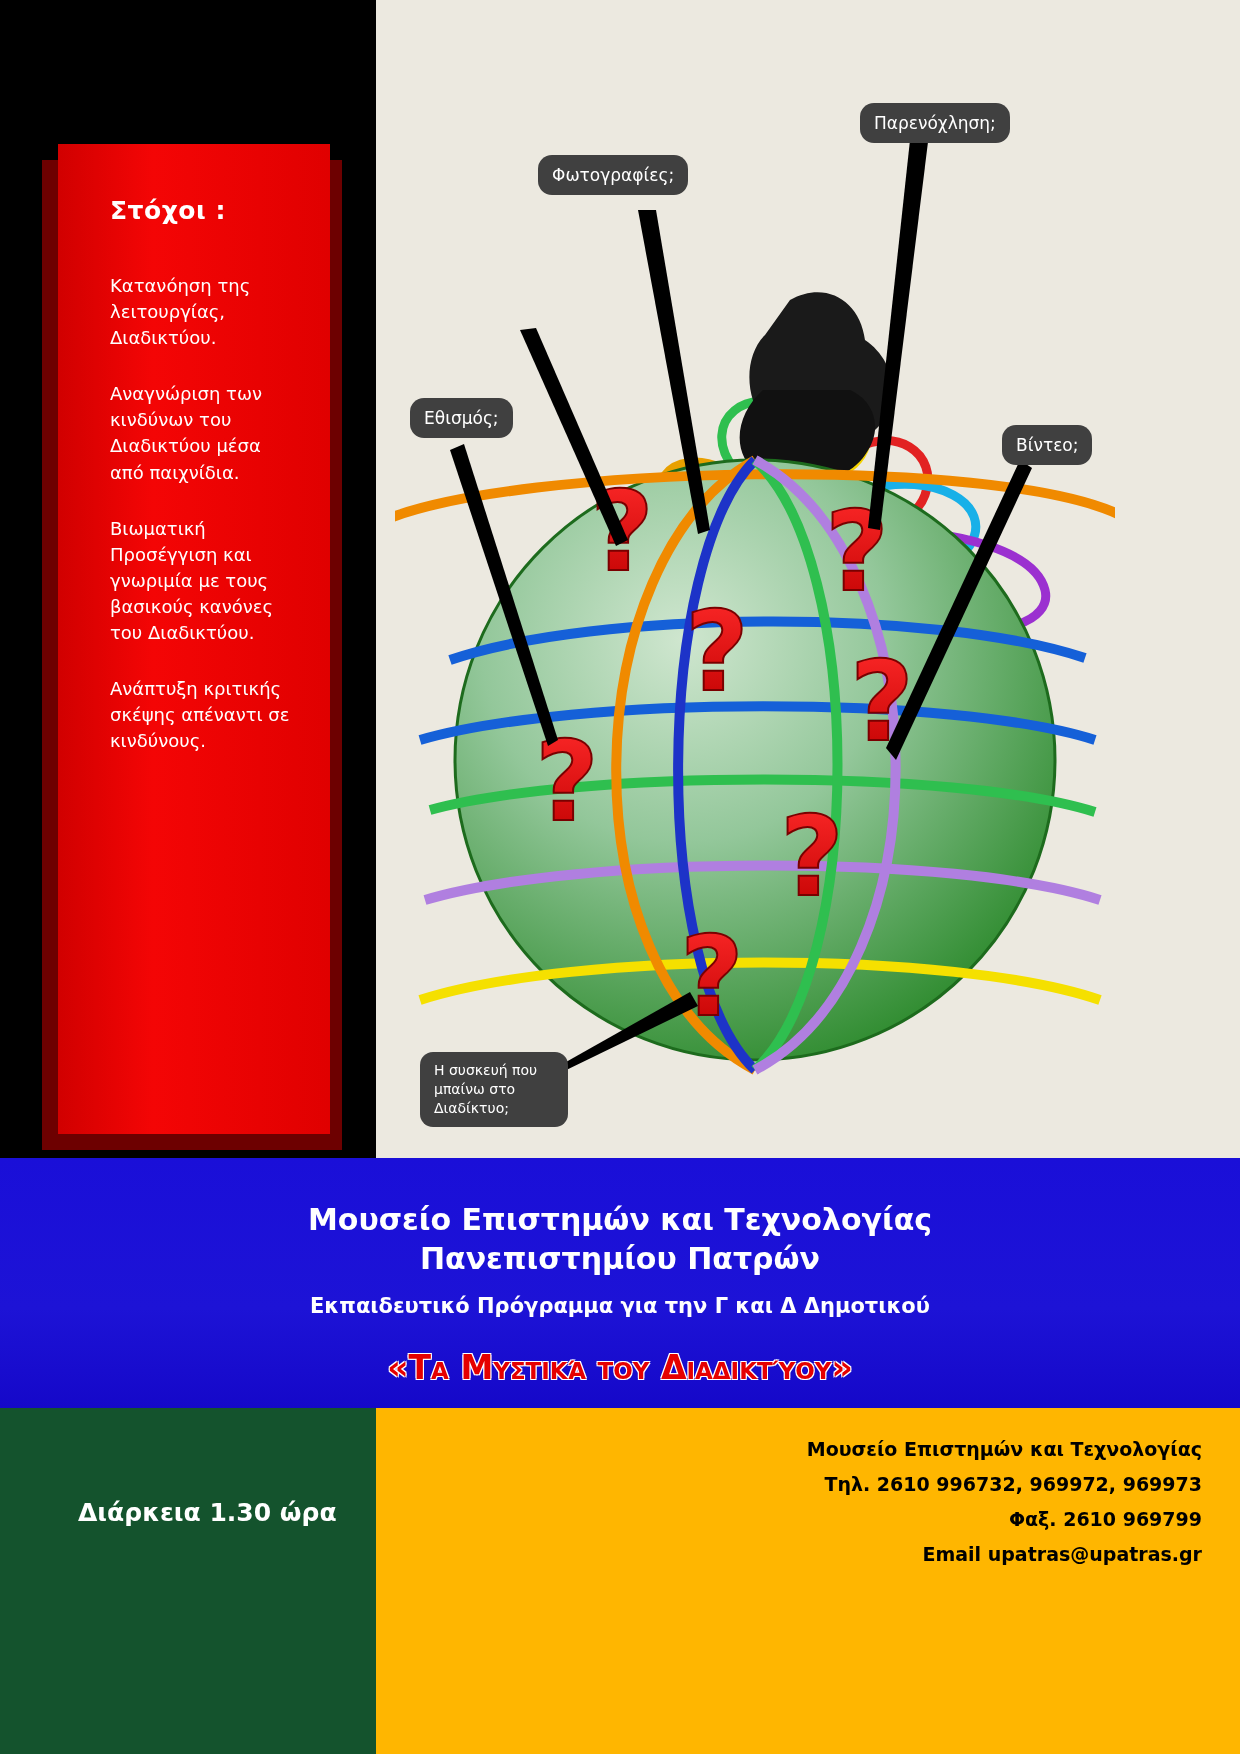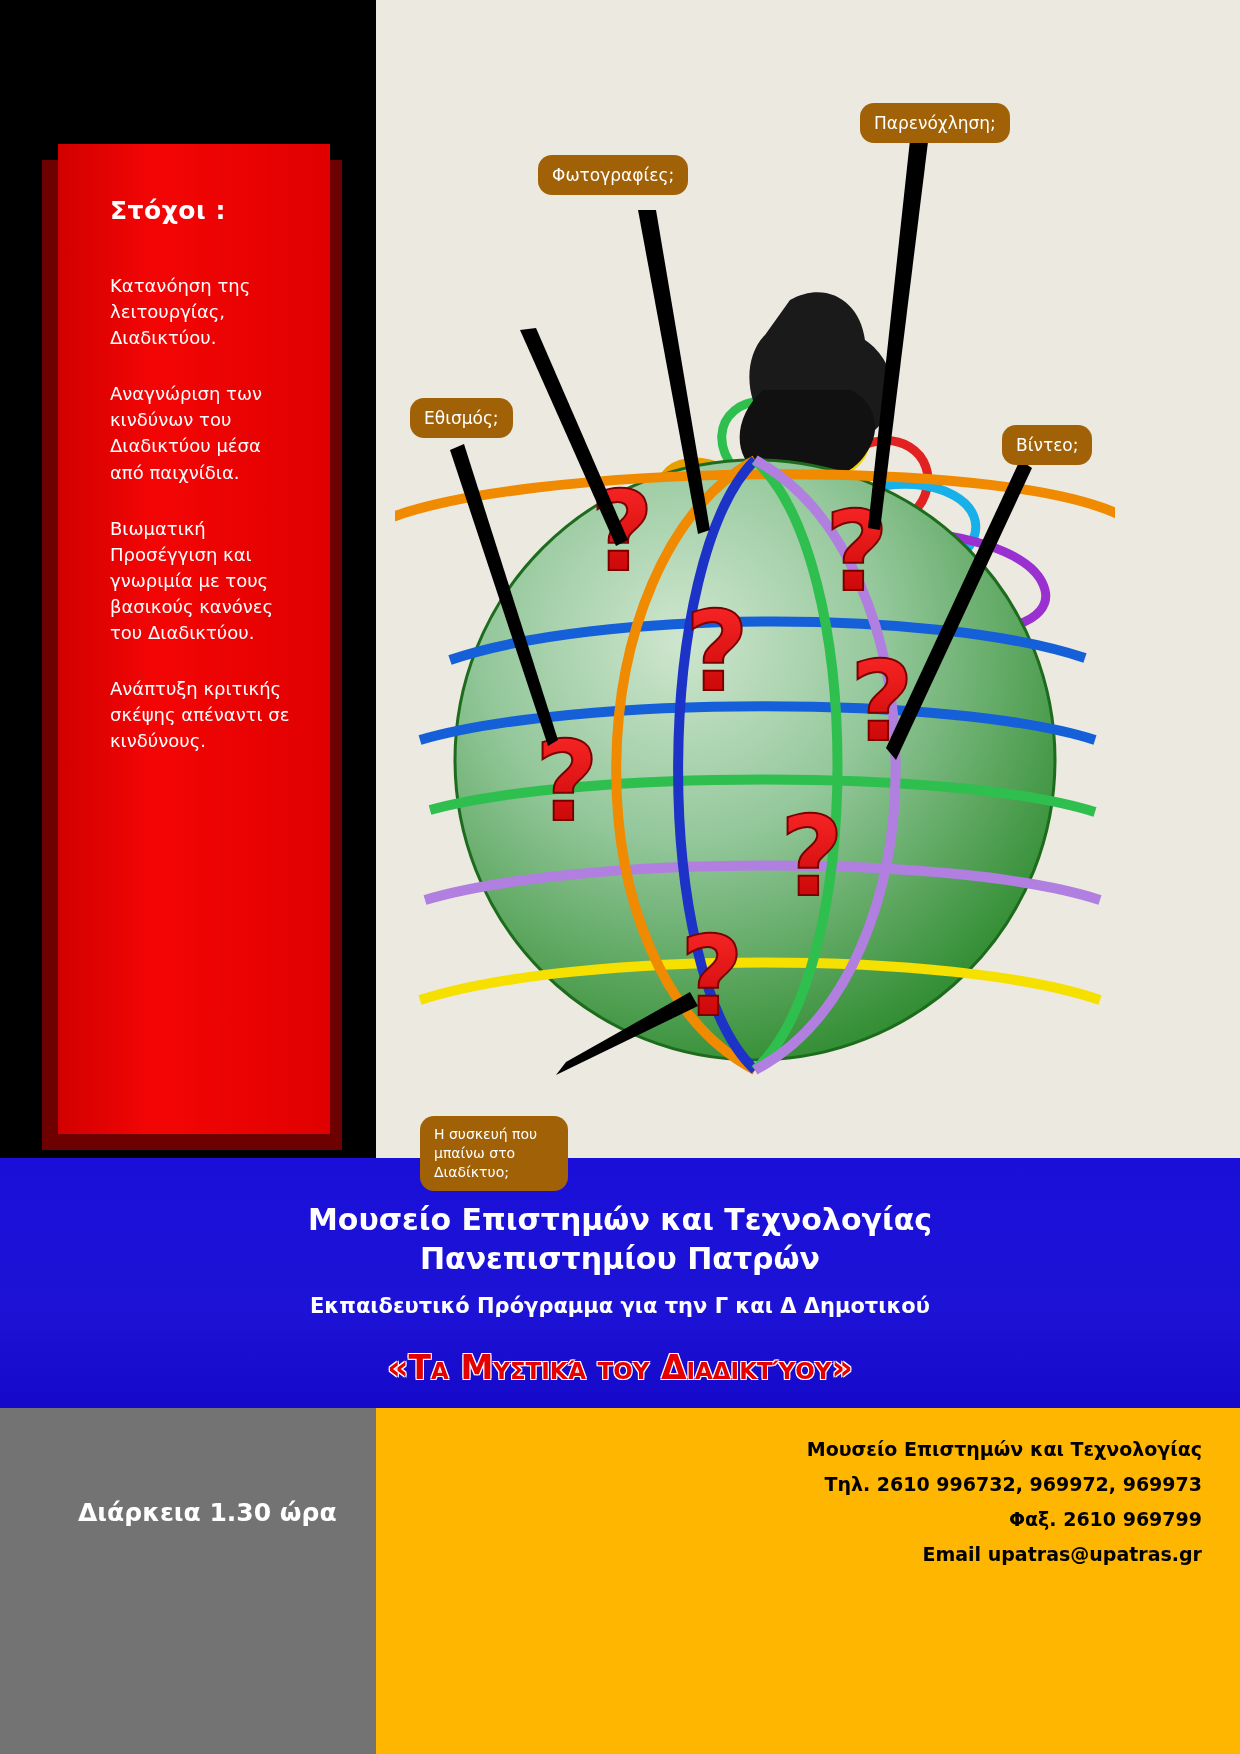--- a/index.html
+++ b/index.html
@@ -73,21 +73,21 @@
     position: absolute;
     left: 395px;
     top: 240px;
     width: 720px;
     height: 900px;
   }
 
   
   .callout {
     position: absolute;
-    background: #a16207;
+    background: #404040;
     color: #ffffff;
     border-radius: 14px;
     padding: 9px 14px;
     font-size: 17px;
     line-height: 1.3;
     z-index: 5;
     white-space: pre-line;
   }
   .callout.small { font-size: 14px; line-height: 1.35; }
 
@@ -130,21 +130,21 @@
     text-align: center;
   }
 
   
   .bottom-left {
     position: absolute;
     left: 0;
     top: 1408px;
     width: 376px;
     height: 346px;
-    background: #737373;
+    background: #14532d;
     color: #ffffff;
   }
   .bottom-left .dur {
     position: absolute;
     left: 78px;
     top: 90px;
     font-size: 25px;
     font-weight: bold;
   }
   .bottom-right {
@@ -256,21 +256,21 @@
 
     <polygon points="640,360 652,368 516,660 506,648" fill="#000"></polygon>
 
     <polygon points="176,975 186,962 310,892 318,906" fill="#000"></polygon>
   </svg>
 
   <div class="callout" style="left:410px; top:398px;">Εθισμός;</div>
   <div class="callout" style="left:538px; top:155px;text-align:center;">Φωτογραφίες;</div>
   <div class="callout" style="left:860px; top:103px;">Παρενόχληση;</div>
   <div class="callout" style="left:1002px; top:425px;">Βίντεο;</div>
-  <div class="callout small" style="left:420px; top:1116px; width:120px;">Η συσκευή που
+  <div class="callout small" style="left:420px; top:1052px; width:120px;border-radius:13px;">Η συσκευή που
 μπαίνω  στο
 Διαδίκτυο;</div>
 
   <div class="blue-band">
     <div class="t1">Μουσείο  Επιστημών και Τεχνολογίας</div>
     <div class="t1">Πανεπιστημίου Πατρών</div>
     <div class="t2">Εκπαιδευτικό Πρόγραμμα για την Γ και Δ Δημοτικού</div>
     <div class="t3">«Τα Μυστικά του Διαδικτύου»</div>
   </div>
 

